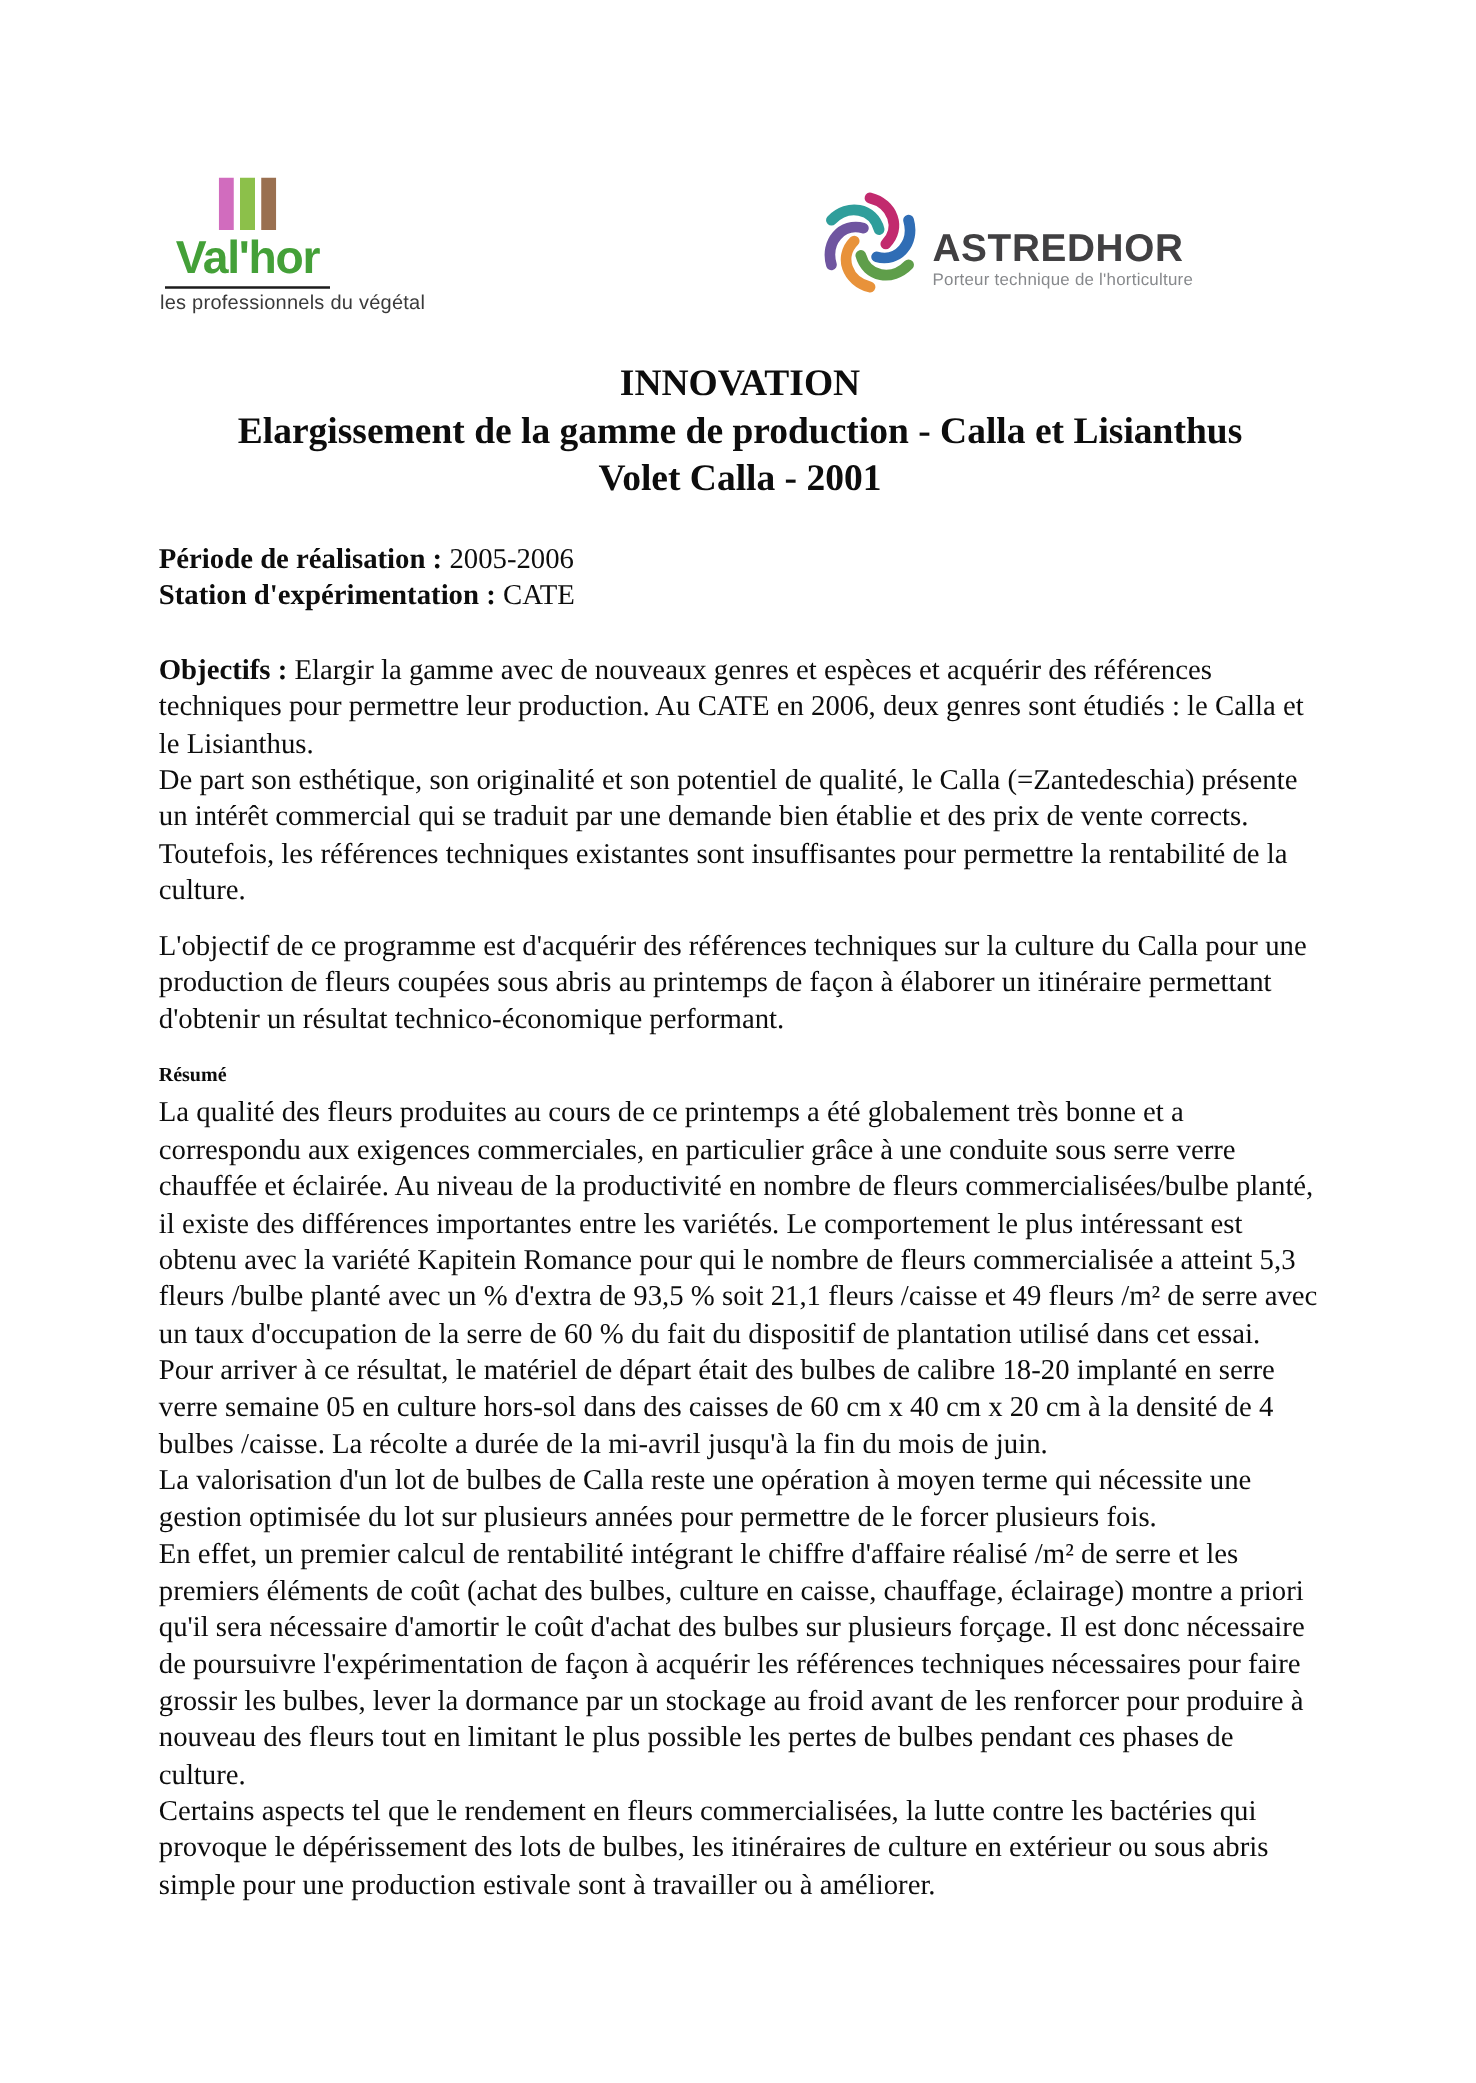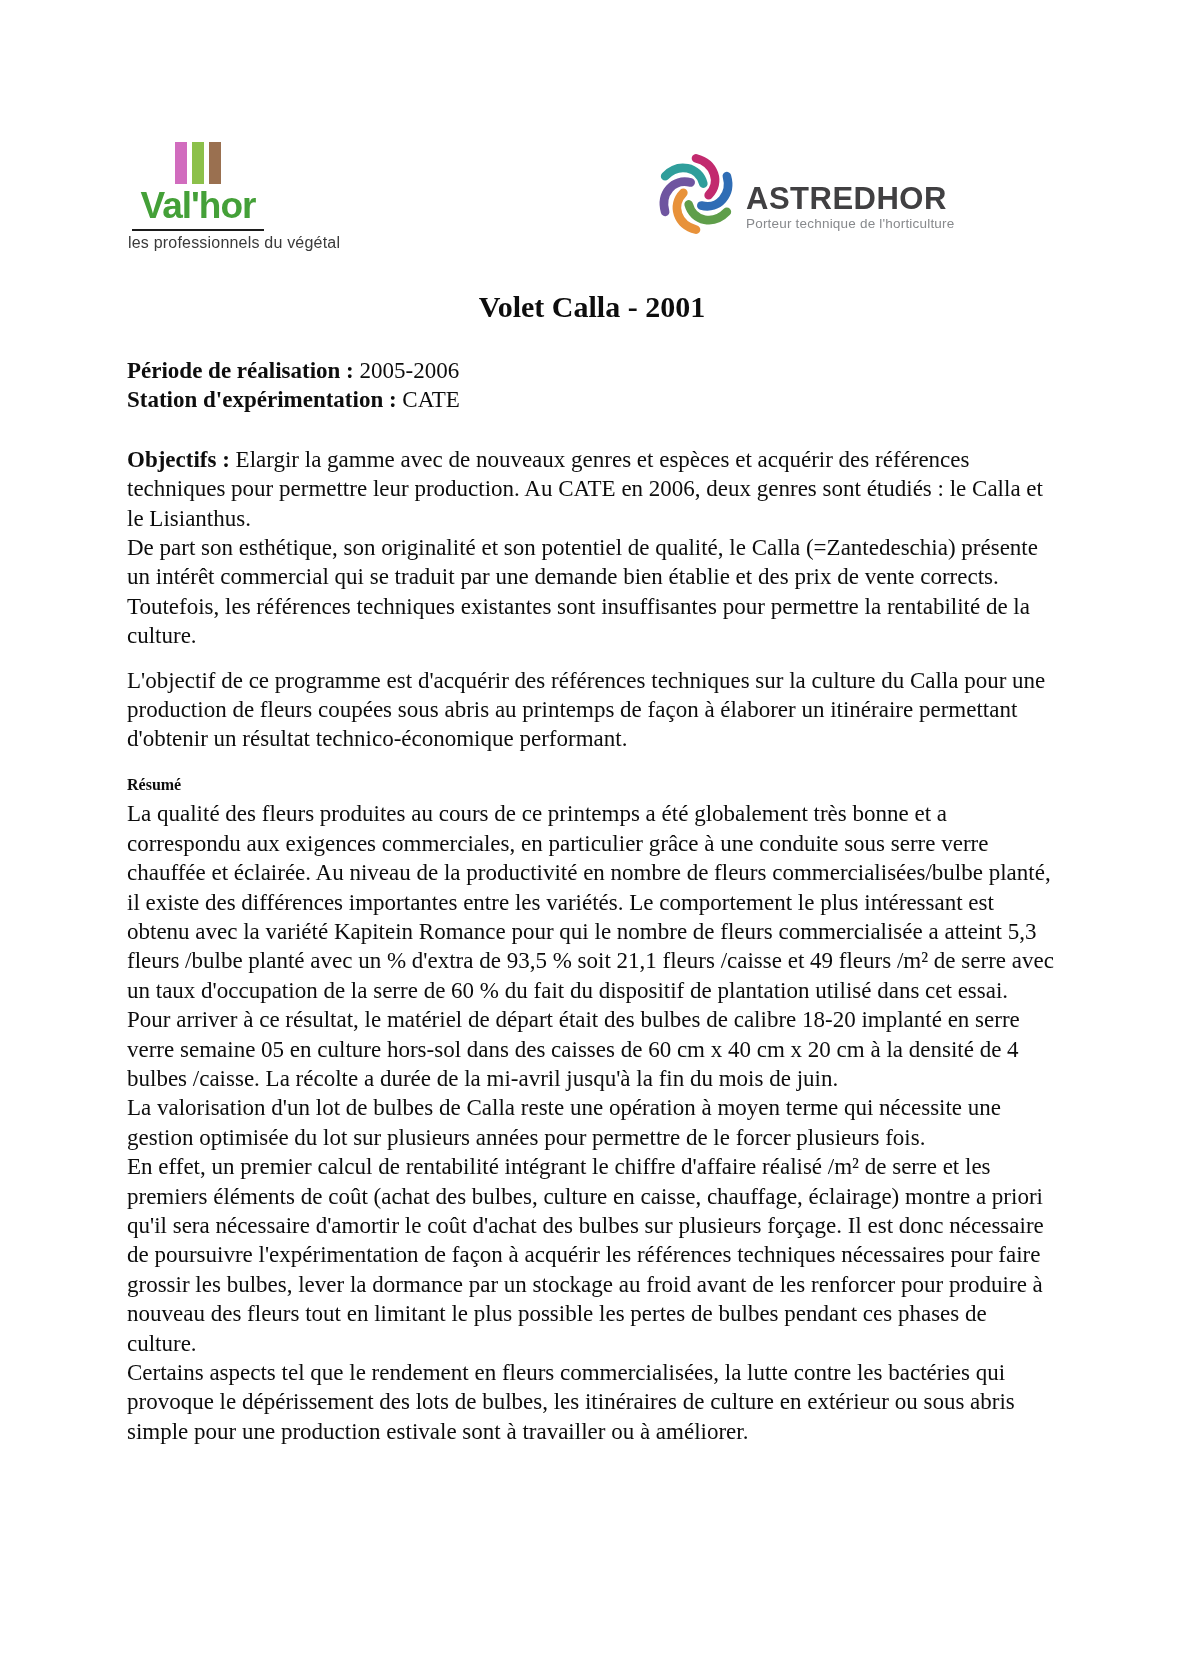--- a/index.html
+++ b/index.html
@@ -126,20 +126,22 @@
     </svg>
     <div class="astre-textcol">
       <div class="astre-name">ASTREDHOR</div>
       <div class="astre-tag">Porteur technique de l'horticulture</div>
     </div>
   </div>
 
   <main class="content">
 
     <div class="title">
+      <div>INNOVATION</div>
+      <div>Elargissement de la gamme de production - Calla et Lisianthus</div>
       <div>Volet Calla - 2001</div>
     </div>
 
     <div class="meta">
       <div class="meta-row"><b>Période de réalisation :</b> <span>2005-2006</span></div>
       <div class="meta-row"><b>Station d'expérimentation :</b> <span>CATE</span></div>
     </div>
 
     <p class="objectifs"><b>Objectifs :</b> <span>Elargir la gamme avec de nouveaux genres et espèces et acquérir des références techniques pour permettre leur production. Au CATE en 2006, deux genres sont étudiés : le Calla et le Lisianthus.</span><br><span>De part son esthétique, son originalité et son potentiel de qualité, le Calla (=Zantedeschia) présente un intérêt commercial qui se traduit par une demande bien établie et des prix de vente corrects. Toutefois, les références techniques existantes sont insuffisantes pour permettre la rentabilité de la culture.</span></p>
 

